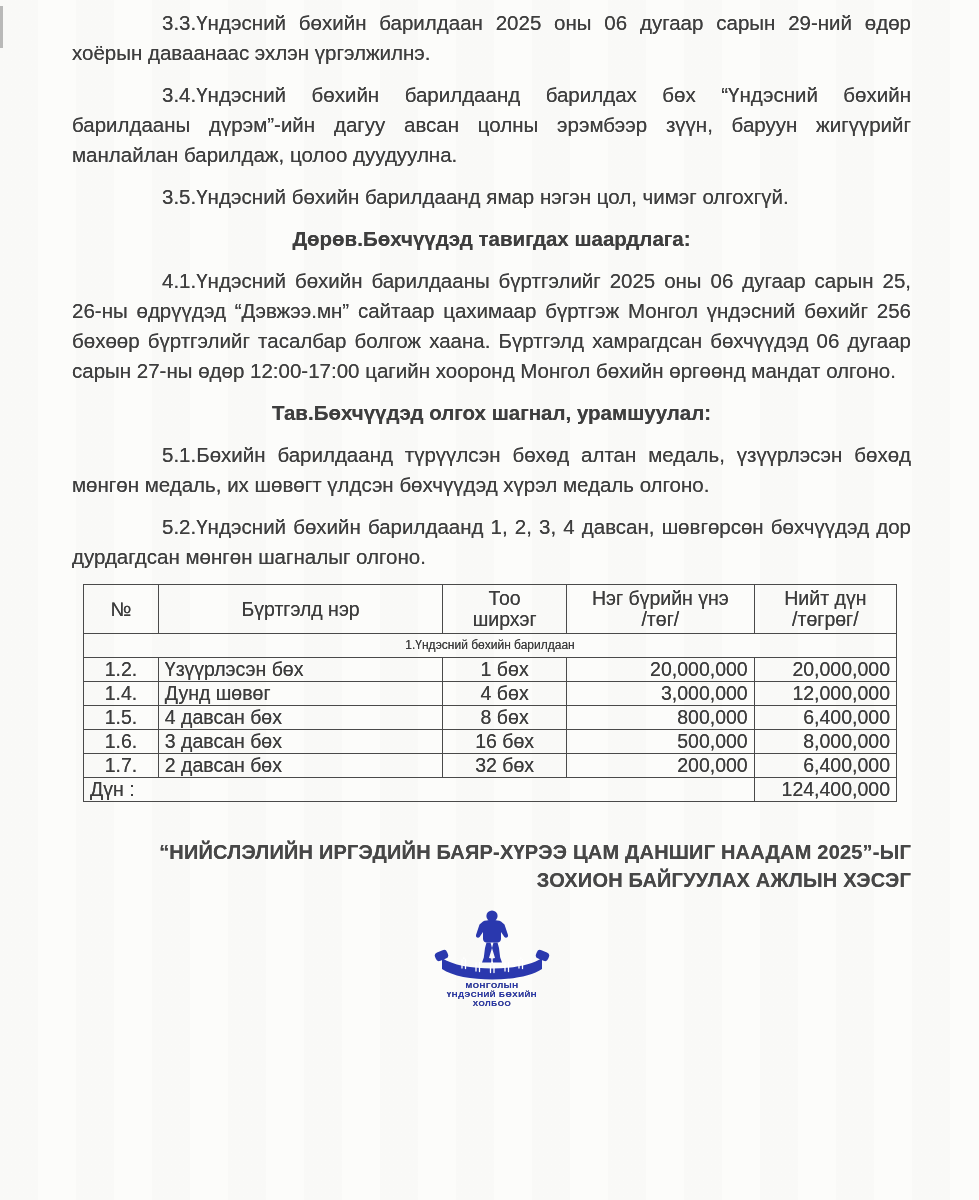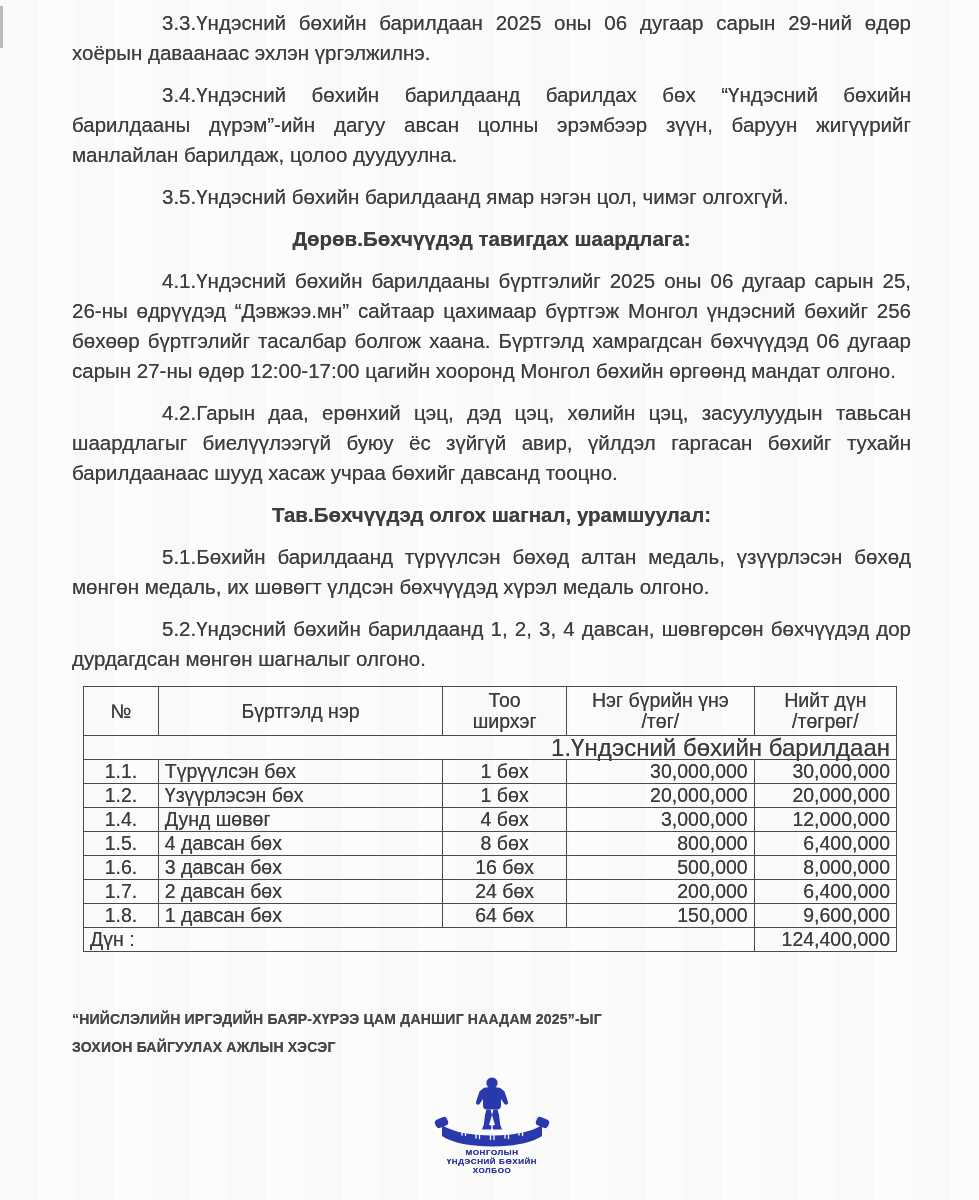--- a/index.html
+++ b/index.html
@@ -32,50 +32,49 @@
   table.prize th,table.prize td{
     border:1.6px solid var(--table-border,#4a4a4a);
     vertical-align:middle;
   }
   table.prize th{
     font-weight:normal;font-size:19.5px;line-height:21px;
     height:44px;text-align:center;padding:2px 2px;
   }
   .th-line{display:block;}
   table.prize td{height:21px;line-height:21px;padding:1px 6px;}
-  td.section-cell{text-align:right;font-size:24px;height:23px;}
+  td.section-cell{text-align:center;font-size:12px;height:23px;}
   td.cell-no{text-align:center;}
   td.cell-name{text-align:left;padding-left:12px;}
   td.cell-qty{text-align:center;}
   td.cell-num{text-align:right;padding-right:10px;}
   td.total-label-cell{text-align:left;padding-left:8px;height:23px;}
   td.total-value-cell{text-align:right;padding-right:10px;}
   .footer{
-    margin-top:53px;text-align:left;font-weight:bold;
-    font-size:14px;line-height:28px;color:#474747;letter-spacing:.2px;
+    margin-top:36px;text-align:right;font-weight:bold;
+    font-size:20px;line-height:28px;color:#474747;letter-spacing:.2px;
   }
   .logo-wrap{margin-top:14px;display:flex;justify-content:center;}
   .logo-wrap svg{color:var(--logo-color,#2a38ae);display:block;}
   .logo-org{font-family:"Liberation Sans",sans-serif;font-weight:bold;letter-spacing:.6px;}
 </style>
 </head>
 <body style="--page-bg: #fcfcfa; --text-color: #3e3e3e; --table-border: #4a4a4a; --logo-color: #2a38ae;">
 
 <div class="scan-mark"></div>
 
 <div class="page">
 
   <p class="para">3.3.Үндэсний бөхийн барилдаан 2025 оны 06 дугаар сарын 29-ний өдөр хоёрын даваанаас эхлэн үргэлжилнэ.</p>
   <p class="para">3.4.Үндэсний бөхийн барилдаанд барилдах бөх “Үндэсний бөхийн барилдааны дүрэм”-ийн дагуу авсан цолны эрэмбээр зүүн, баруун жигүүрийг манлайлан барилдаж, цолоо дуудуулна.</p>
   <p class="para">3.5.Үндэсний бөхийн барилдаанд ямар нэгэн цол, чимэг олгохгүй.</p>
 
   <p class="heading">Дөрөв.Бөхчүүдэд тавигдах шаардлага:</p>
 
   <p class="para">4.1.Үндэсний бөхийн барилдааны бүртгэлийг 2025 оны 06 дугаар сарын 25, 26-ны өдрүүдэд “Дэвжээ.мн” сайтаар цахимаар бүртгэж Монгол үндэсний бөхийг 256 бөхөөр бүртгэлийг тасалбар болгож хаана. Бүртгэлд хамрагдсан бөхчүүдэд 06 дугаар сарын 27-ны өдөр 12:00-17:00 цагийн хооронд Монгол бөхийн өргөөнд мандат олгоно.</p>
-  <p class="para">4.2.Гарын даа, ерөнхий цэц, дэд цэц, хөлийн цэц, засуулуудын тавьсан шаардлагыг биелүүлээгүй буюу ёс зүйгүй авир, үйлдэл гаргасан бөхийг тухайн барилдаанаас шууд хасаж учраа бөхийг давсанд тооцно.</p>
 
   <p class="heading">Тав.Бөхчүүдэд олгох шагнал, урамшуулал:</p>
 
   <p class="para">5.1.Бөхийн барилдаанд түрүүлсэн бөхөд алтан медаль, үзүүрлэсэн бөхөд мөнгөн медаль, их шөвөгт үлдсэн бөхчүүдэд хүрэл медаль олгоно.</p>
   <p class="para">5.2.Үндэсний бөхийн барилдаанд 1, 2, 3, 4 давсан, шөвгөрсөн бөхчүүдэд дор дурдагдсан мөнгөн шагналыг олгоно.</p>
 
   <table class="prize">
     <colgroup>
       <col style="width:9.2%">
         <col style="width:35%">
@@ -103,27 +102,20 @@
           <span class="th-line">Нийт дүн</span>
           <span class="th-line">/төгрөг/</span>
         </th>
       </tr>
     </thead>
     <tbody>
       <tr>
         <td class="section-cell" colspan="5">1.Үндэсний бөхийн барилдаан</td>
       </tr>
       <tr>
-        <td class="cell-no">1.1.</td>
-        <td class="cell-name">Түрүүлсэн бөх</td>
-        <td class="cell-qty">1 бөх</td>
-        <td class="cell-num">30,000,000</td>
-        <td class="cell-num">30,000,000</td>
-      </tr>
-      <tr>
         <td class="cell-no">1.2.</td>
         <td class="cell-name">Үзүүрлэсэн бөх</td>
         <td class="cell-qty">1 бөх</td>
         <td class="cell-num">20,000,000</td>
         <td class="cell-num">20,000,000</td>
       </tr>
       <tr>
         <td class="cell-no">1.4.</td>
         <td class="cell-name">Дунд шөвөг</td>
         <td class="cell-qty">4 бөх</td>
@@ -140,30 +132,23 @@
       <tr>
         <td class="cell-no">1.6.</td>
         <td class="cell-name">3 давсан бөх</td>
         <td class="cell-qty">16  бөх</td>
         <td class="cell-num">500,000</td>
         <td class="cell-num">8,000,000</td>
       </tr>
       <tr>
         <td class="cell-no">1.7.</td>
         <td class="cell-name">2 давсан бөх</td>
-        <td class="cell-qty">24  бөх</td>
+        <td class="cell-qty">32  бөх</td>
         <td class="cell-num">200,000</td>
         <td class="cell-num">6,400,000</td>
-      </tr>
-      <tr>
-        <td class="cell-no">1.8.</td>
-        <td class="cell-name">1 давсан бөх</td>
-        <td class="cell-qty">64 бөх</td>
-        <td class="cell-num">150,000</td>
-        <td class="cell-num">9,600,000</td>
       </tr>
       <tr>
         <td class="total-label-cell" colspan="4">Дүн :</td>
         <td class="total-value-cell">124,400,000</td>
       </tr>
     </tbody>
   </table>
 
   <div class="footer">
     <div>“НИЙСЛЭЛИЙН ИРГЭДИЙН БАЯР-ХҮРЭЭ ЦАМ ДАНШИГ НААДАМ 2025”-ЫГ</div>

